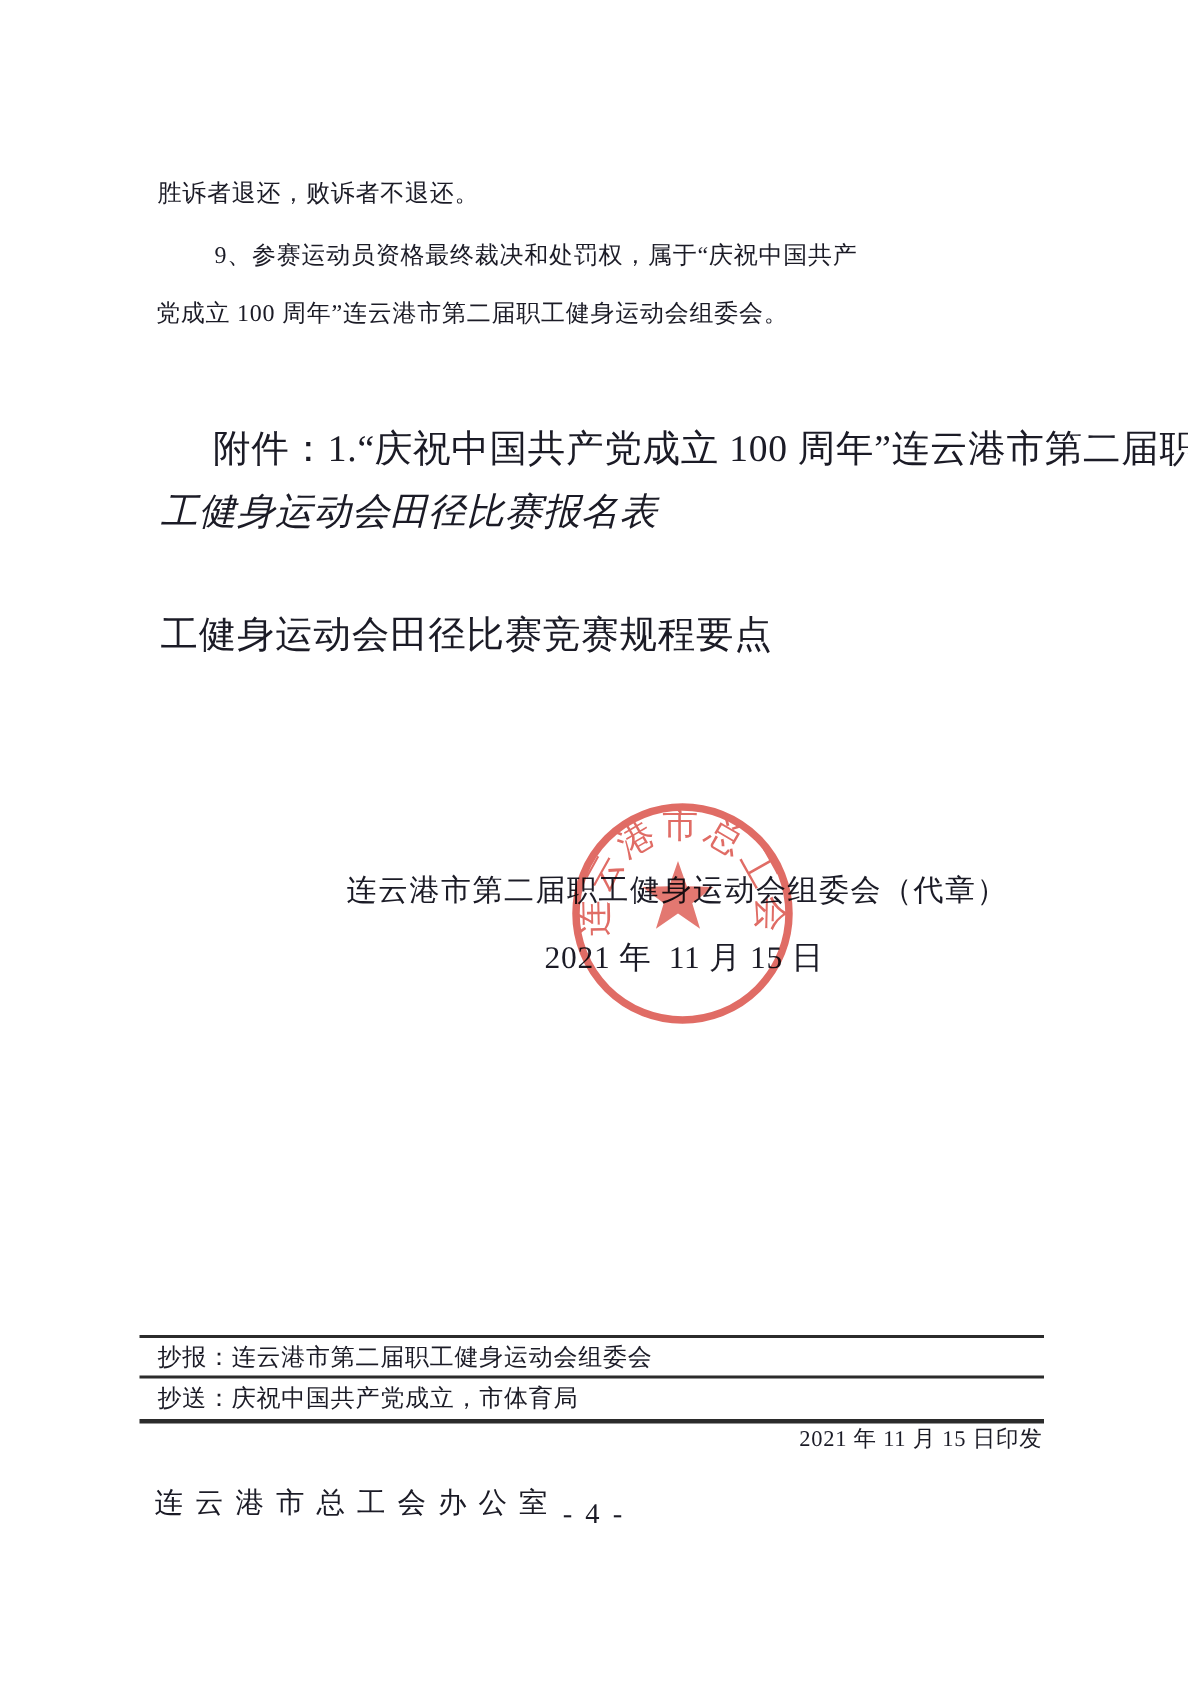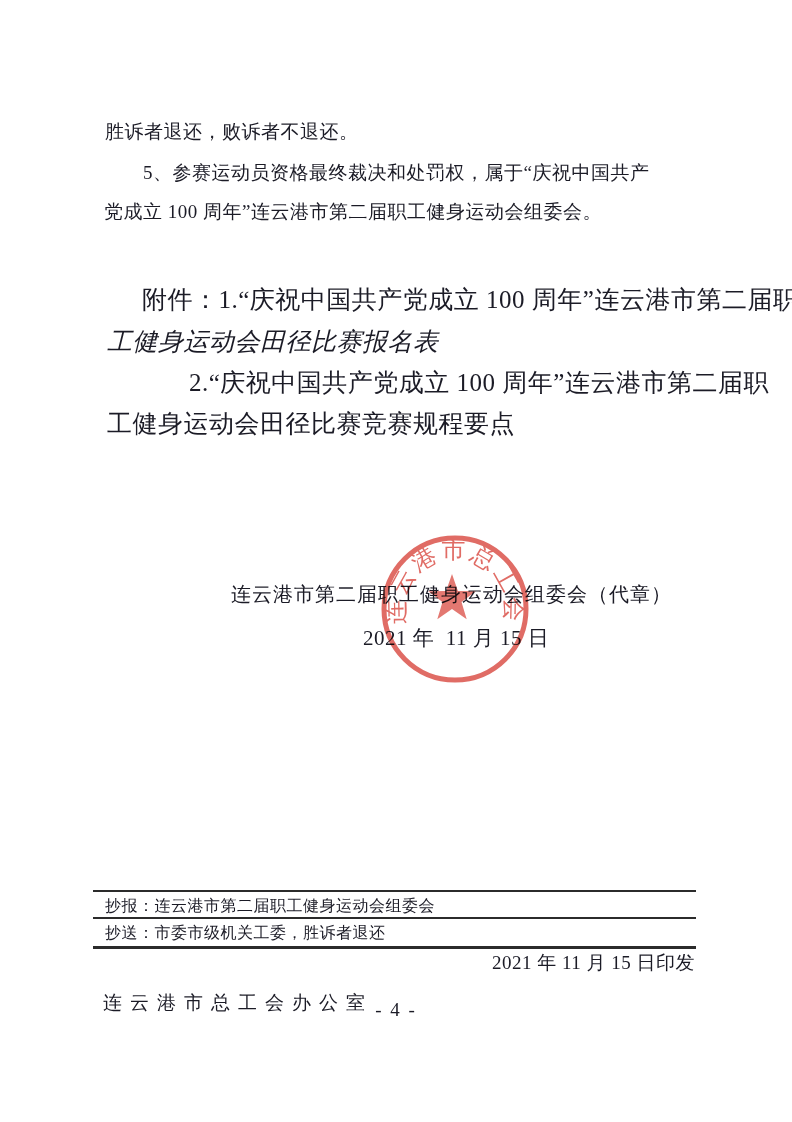--- a/index.html
+++ b/index.html
@@ -9,21 +9,21 @@
     width: 792px;
     height: 1122px;
     background: #ffffff;
     overflow: hidden;
     font-family: "Liberation Serif", "DejaVu Serif", serif;
     color: #1b1b26;
   }
   .tline {
     position: absolute;
     white-space: pre;
-    font-size: 19px;
+    font-size: 16px;
     letter-spacing: 0.5px;
     line-height: 1;
   }
   .att { font-size: 25px; }
   .sig-line {
     position: absolute;
     white-space: pre;
     font-size: 20px;
     letter-spacing: 1px;
     line-height: 1;
@@ -63,21 +63,21 @@
   .issuer-line {
     position: absolute;
     white-space: pre;
     font-size: 19px;
     letter-spacing: 8px;
     line-height: 1;
   }
   .print-date {
     position: absolute;
     white-space: pre;
-    font-size: 19px;
+    font-size: 15px;
     letter-spacing: 0.5px;
     line-height: 1;
     right: 97px;
   }
   .page-number {
     position: absolute;
     left: 0;
     width: 792px;
     text-align: center;
     white-space: pre;
@@ -85,26 +85,25 @@
     letter-spacing: 2px;
     line-height: 1;
   }
 </style>
 </head>
 <body>
 
 <div class="page">
 
   <div class="tline" style="left:105px; top:122px;">胜诉者退还，败诉者不退还。</div>
-  <div class="tline" style="left:143px; top:163px;">5、参赛运动员资格最终裁决和处罚权，属于“庆祝中国共产</div>
+  <div class="tline" style="left:143px; top:163px;">9、参赛运动员资格最终裁决和处罚权，属于“庆祝中国共产</div>
   <div class="tline" style="left:104px; top:202px;">党成立 100 周年”连云港市第二届职工健身运动会组委会。</div>
 
   <div class="tline att" style="left:142px; top:287px;">附件：1.“庆祝中国共产党成立 100 周年”连云港市第二届职</div>
   <div class="tline att" style="left:107px; top:329px;font-style:italic;">工健身运动会田径比赛报名表</div>
-  <div class="tline att" style="left:189px; top:370px;">2.“庆祝中国共产党成立 100 周年”连云港市第二届职</div>
   <div class="tline att" style="left:107px; top:411px;">工健身运动会田径比赛竞赛规程要点</div>
 
   <div class="sig-line" style="left:231px; top:584px;">连云港市第二届职工健身运动会组委会（代章）</div>
   <div class="date-line" style="left:363px; top:628px;">2021 年  11 月 15 日</div>
 
   <svg class="seal" viewBox="0 0 152 158">
     <defs>
       <path id="sealArc" d="M 25.8 88.3 A 51 51 0 1 1 126.2 88.3" fill="none"></path>
     </defs>
     <circle cx="76" cy="79" r="71" fill="none" stroke-width="5" stroke="#d94b43"></circle>
@@ -112,19 +111,19 @@
     <text font-size="24" font-family="'Liberation Serif','DejaVu Serif',serif" fill="#d94b43">
       <textPath href="#sealArc" startOffset="50%" text-anchor="middle" letter-spacing="3">连云港市总工会</textPath>
     </text>
   </svg>
 
   <div class="footer-rule rule-thin" style="top:890px;"></div>
   <div class="footer-rule rule-thin" style="top:917px;"></div>
   <div class="footer-rule rule-thick" style="top:946px;"></div>
 
   <div class="footer-text" style="left:105px; top:898px;">抄报：连云港市第二届职工健身运动会组委会</div>
-  <div class="footer-text" style="left:105px; top:925px;">抄送：市委市级机关工委，胜诉者退还</div>
+  <div class="footer-text" style="left:105px; top:925px;">抄送：庆祝中国共产党成立，市体育局</div>
   <div class="issuer-line" style="left:103px; top:953px;margin-top:40px;">连云港市总工会办公室</div>
   <div class="print-date" style="top:953px;">2021 年 11 月 15 日印发</div>
 
   <div class="page-number" style="top:1000px;">- 4 -</div>
 
 </div>
 
 </body></html>

